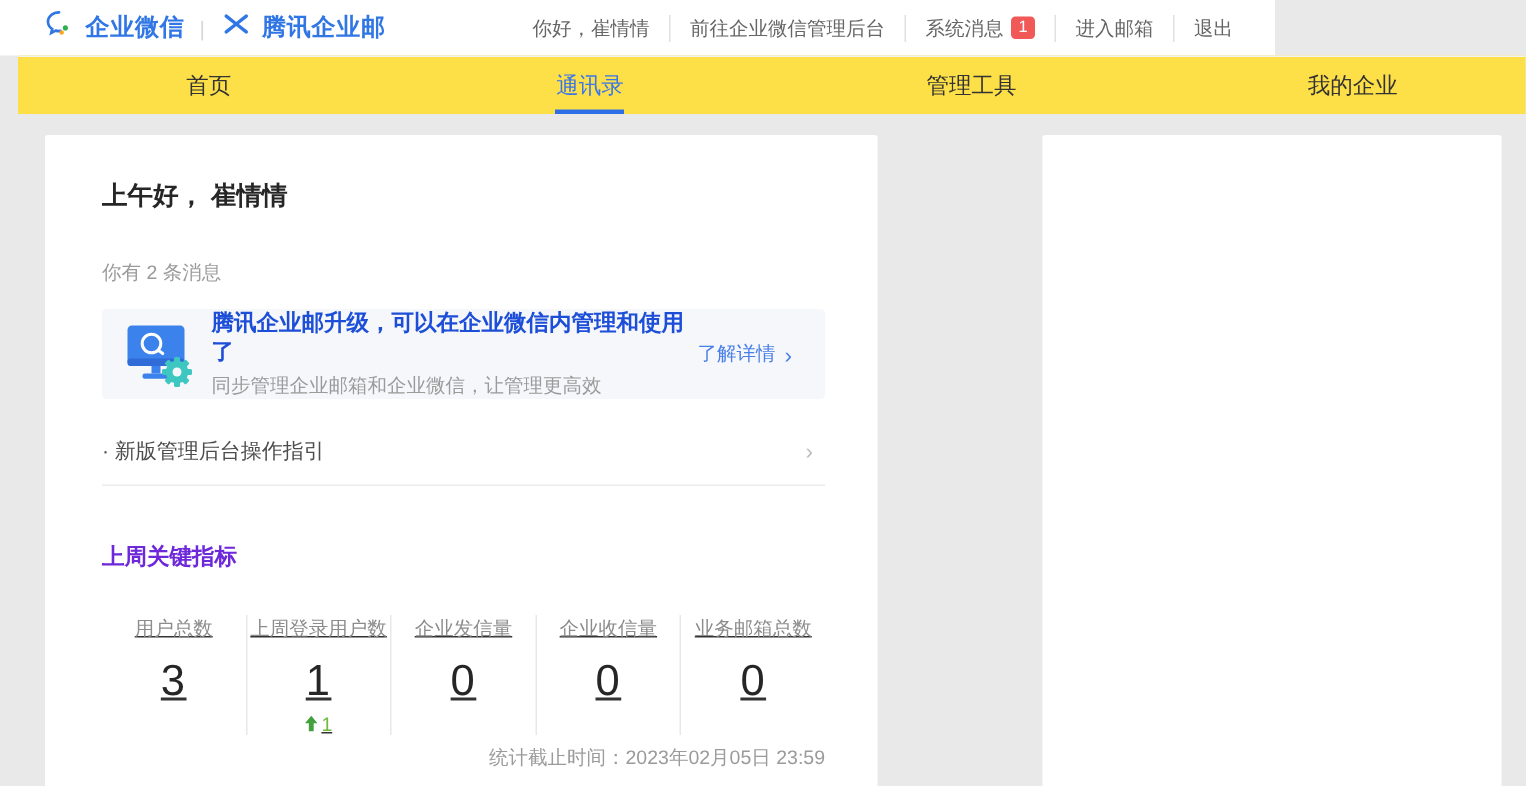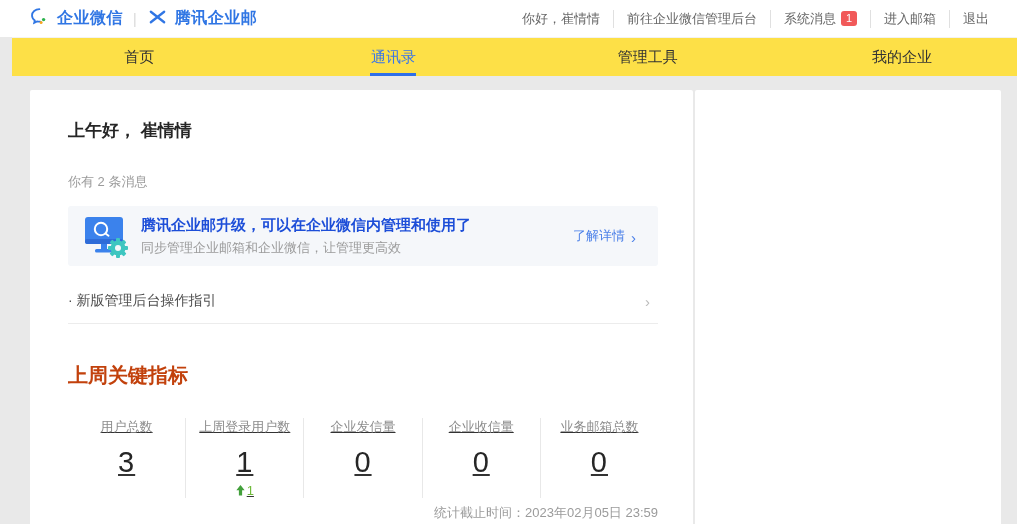--- a/index.html
+++ b/index.html
@@ -3,21 +3,21 @@
 <meta charset="utf-8">
 <style>
   * { margin:0; padding:0; box-sizing:border-box; }
   html,body { width:1017px; height:524px; overflow:hidden; }
   body {
     font-family:"Liberation Sans","DejaVu Sans",sans-serif;
     background:#e9e9e9; color:#333; position:relative;
   }
   
   .topbar {
-    position:absolute; top:0; left:0; width:1017px; height:37px;
+    position:absolute; top:0; left:0; width:850px; height:37px;
     background:#fff; display:flex; align-items:center;
     padding:0 28px 0 30px;
   }
   .brand { display:flex; align-items:center; gap:7px; cursor:pointer; }
   .brand-text { color:#3076e4; font-size:16px; font-weight:bold; letter-spacing:.5px; }
   .brand-sep { color:#d8d8d8; margin:0 10px; font-size:14px; }
   .topbar-right { margin-left:auto; display:flex; align-items:center; font-size:13px; color:#666; }
   .toplink { padding:0 13px; cursor:pointer; white-space:nowrap; display:flex; align-items:center; gap:5px; }
   .toplink.static { cursor:default; }
   .topbar-right .toplink + .toplink { border-left:1px solid #e0e0e0; }
@@ -35,21 +35,21 @@
     flex:1; display:flex; align-items:center; justify-content:center;
     font-size:15px; color:#333; cursor:pointer; position:relative;
   }
   .tab.active { color:#3a76e8; }
   .tab.active::after {
     content:""; position:absolute; bottom:0; left:50%; transform:translateX(-50%);
     width:46px; height:3px; background:#2e6fe8;
   }
   
   .panel-left {
-    position:absolute; top:90px; left:30px; width:663px; bottom:0;
+    position:absolute; top:90px; left:30px; width:555px; bottom:0;
     background:#fff; border-radius:2px 2px 0 0; padding:0 35px 0 38px;
   }
   .panel-right {
     position:absolute; top:90px; left:695px; width:306px; bottom:0;
     background:#fff; border-radius:2px 2px 0 0;
   }
   
   .greeting { margin-top:29px; font-size:17px; font-weight:bold; color:#262626; }
   .msg-count { margin-top:31px; font-size:13px; color:#9b9b9b; }
   .banner {
@@ -61,21 +61,21 @@
   .banner-title { font-size:15px; font-weight:bold; color:#1d4ed8; }
   .banner-sub { font-size:13px; color:#9b9b9b; }
   .banner-link { margin-left:auto; color:#4a7fe8; font-size:13px; display:flex; align-items:flex-end; gap:6px; cursor:pointer; white-space:nowrap; }
   .chev { font-size:15px; line-height:1; }
   .guide-row {
     margin-top:13px; height:45px; display:flex; align-items:center;
     border-bottom:1px solid #ececec; cursor:pointer;
   }
   .guide-label { font-size:14px; color:#4d4d4d; }
   .guide-chev { margin-left:auto; color:#bbb; font-size:15px; margin-right:8px; }
-  .metrics-title { margin-top:38px; font-size:20px; font-weight:bold; color:#c2410c; }
+  .metrics-title { margin-top:38px; font-size:15px; font-weight:bold; color:#6d28d9; }
   .metrics-row { margin-top:29px; display:flex; }
   .metric {
     flex:1; display:flex; flex-direction:column; align-items:center; min-height:76px;text-decoration:underline;
   }
   .metric + .metric { border-left:1px solid #e8e8e8; }
   .metric-label { font-size:13px; color:#8c8c8c; }
   .metric-value { margin-top:10px; font-size:29px; color:#262626; font-weight:400; letter-spacing:1px; }
   .metric-delta { margin-top:4px; font-size:13px; color:#6fbb3a; display:flex; align-items:center; gap:2px; }
   .cutoff { margin-top:6px; text-align:right; font-size:13px; color:#9b9b9b; }
 </style>

